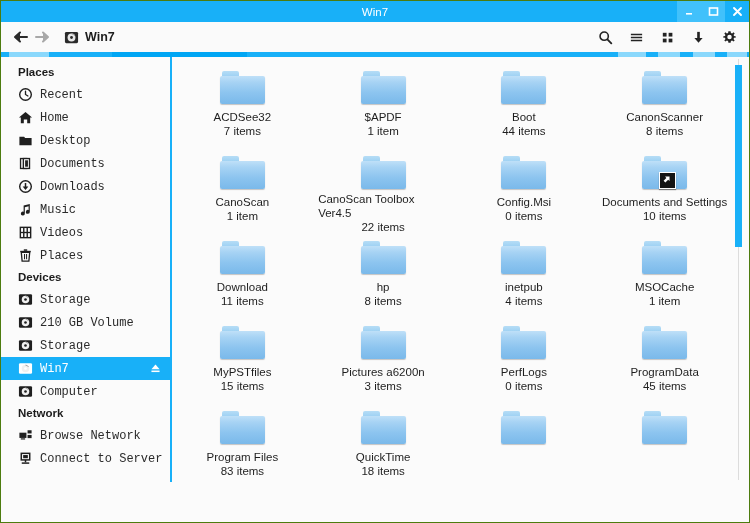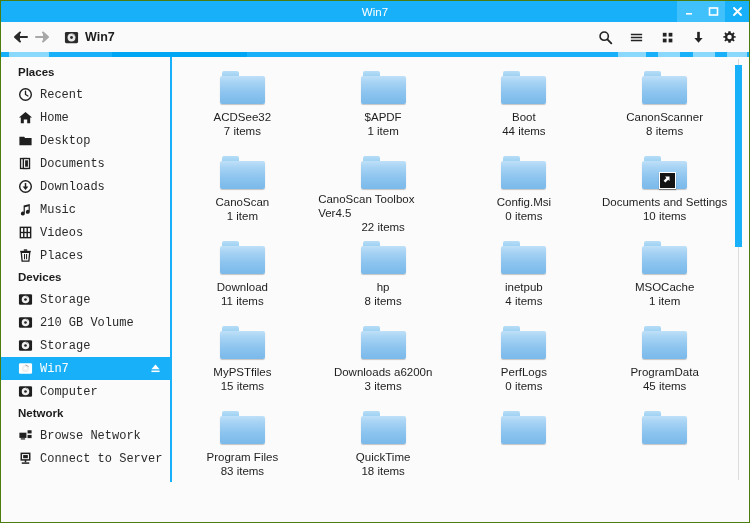--- a/index.html
+++ b/index.html
@@ -650,21 +650,21 @@
             <div class="cell-name">MyPSTfiles</div>
             <div class="cell-sub">15 items</div>
           </div>
           <div class="cell">
             <div class="folder-wrap">
               <div class="folder">
                 <div class="tab"></div>
                 <div class="body-f"></div>
               </div>
             </div>
-            <div class="cell-name">Downloads a6200n</div>
+            <div class="cell-name">Pictures a6200n</div>
             <div class="cell-sub">3 items</div>
           </div>
           <div class="cell">
             <div class="folder-wrap">
               <div class="folder">
                 <div class="tab"></div>
                 <div class="body-f"></div>
               </div>
             </div>
             <div class="cell-name">PerfLogs</div>

